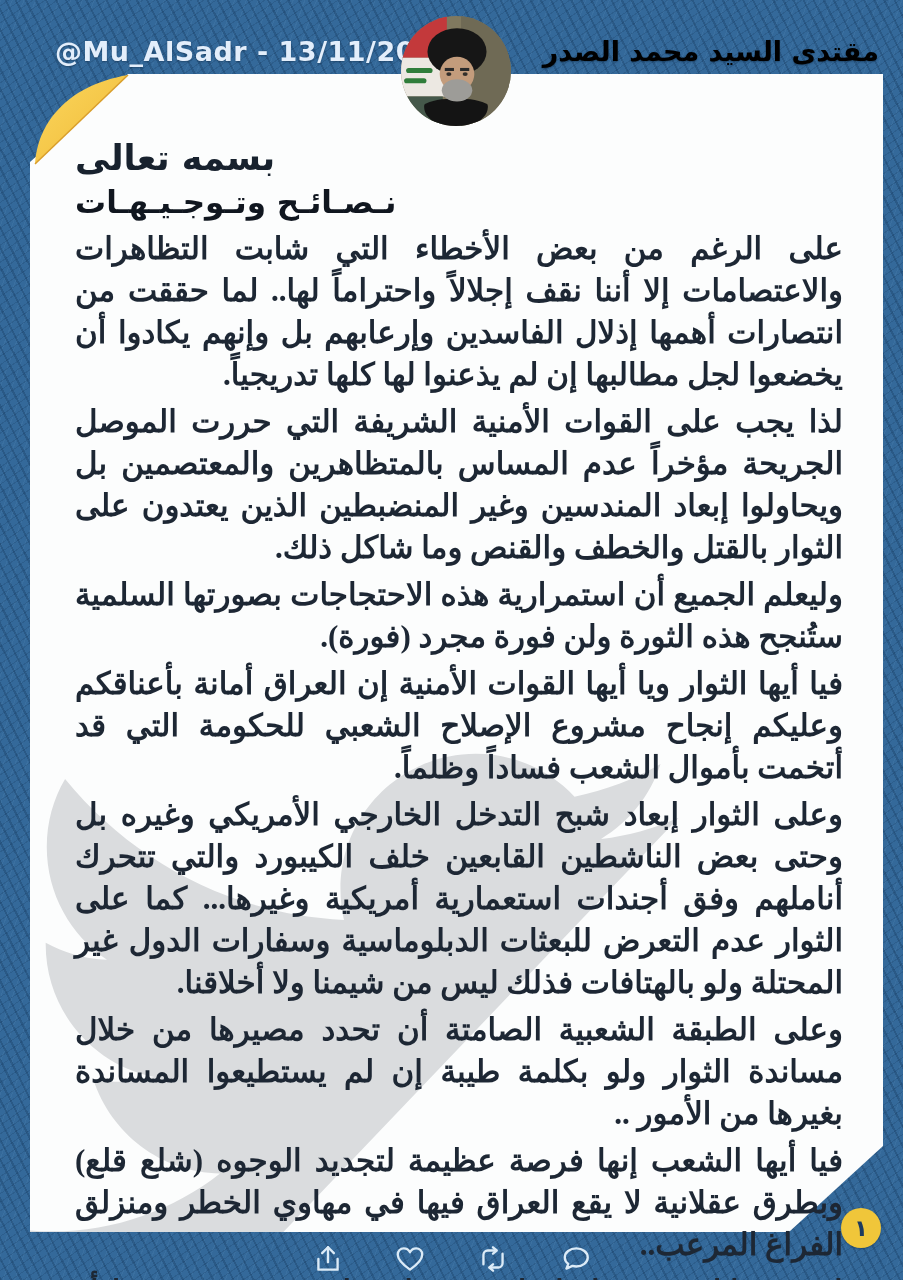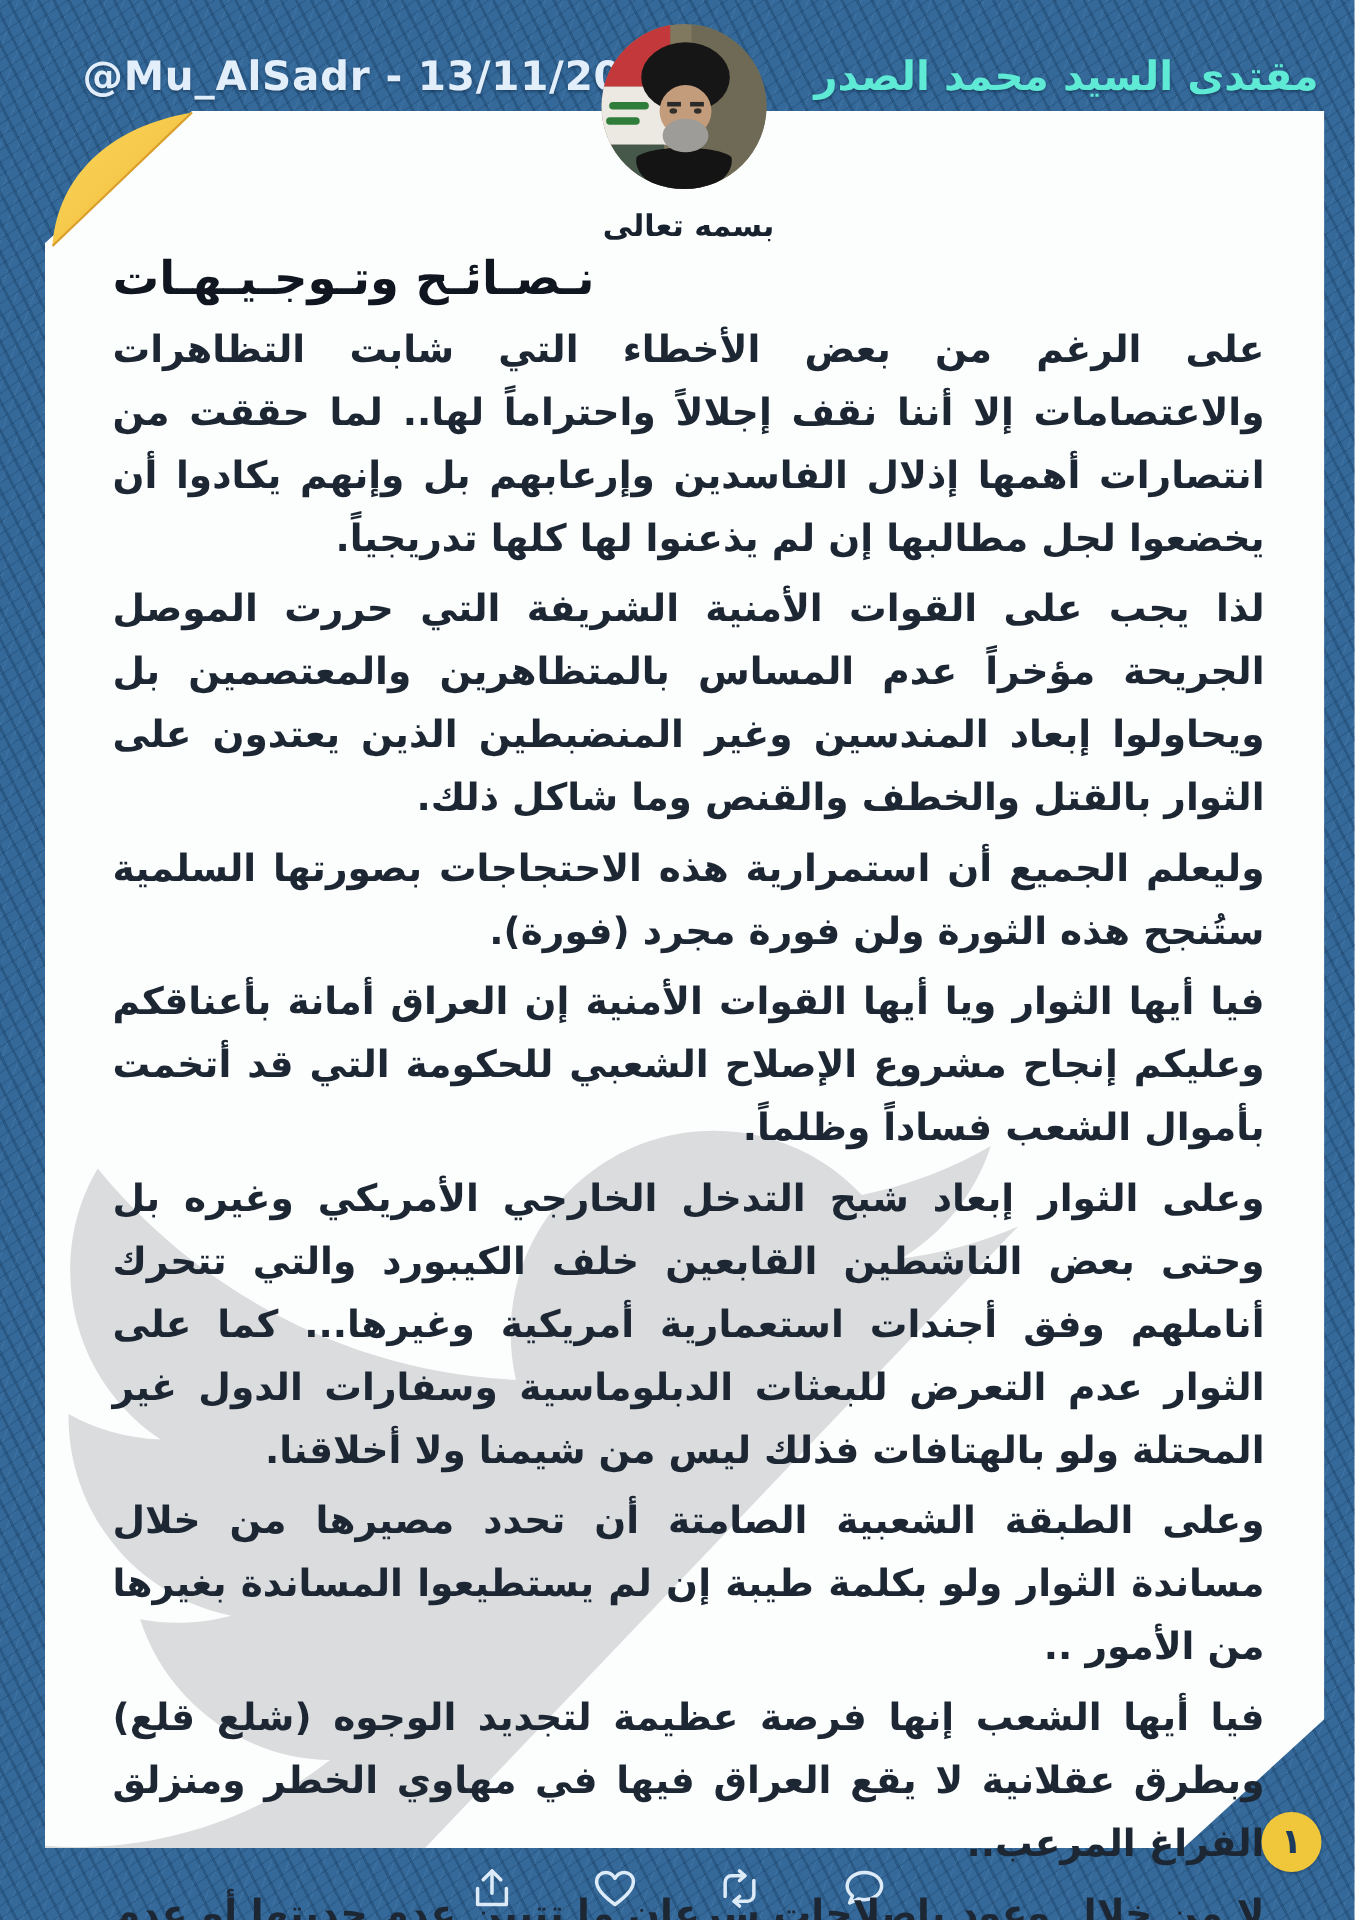--- a/index.html
+++ b/index.html
@@ -16,21 +16,21 @@
   }
 
   
   .handle {
     position:absolute; left:55px; top:36px;
     color:#e3eefb; font-size:27px; font-weight:bold;
     letter-spacing:.5px; text-shadow:0 1px 2px rgba(10,35,60,.45);
   }
   .account-name {
     position:absolute; right:24px; top:36px;
-    color:#5eead4; font-size:27px; font-weight:bold;
+    color:#000000; font-size:27px; font-weight:bold;
     direction:rtl; text-shadow:0 1px 2px rgba(10,35,60,.45);
   }
 
   
   .avatar {
     position:absolute; left:400px; top:15px; width:112px; height:112px;
     z-index:5; border-radius:50%;
   }
 
   
@@ -46,30 +46,30 @@
   .fold {
     position:absolute; left:30px; top:74px; width:100px; height:92px; z-index:6;
   }
 
   
   .doc {
     position:absolute; left:75px; top:138px; width:768px; z-index:4;
     direction:rtl; color:#1d2734;
   }
   .bismillah {
-    text-align:center; font-size:20px; font-weight:bold; color:#18222e;
+    text-align:left; font-size:35px; font-weight:bold; color:#18222e;
     margin-bottom:6px; padding-left:0;
   }
   .doc-title {
     text-align:left; font-size:31px; font-weight:bold; color:#10161f;
     margin-bottom:8px;
   }
   .doc p {
-    font-size:25px; font-weight:bold; line-height:42px;
-    text-align:justify; text-align-last:right; margin-bottom:5px;
+    font-size:31px; font-weight:bold; line-height:42px;
+    text-align:justify; text-align-last:right; margin-bottom:5px;font-family:Liberation Serif, serif;
   }
 
   
   .page-badge {
     position:absolute; left:841px; top:1208px; width:40px; height:40px;
     background:#f0c63a; border-radius:50%; z-index:7;
     display:flex; align-items:center; justify-content:center;
     color:#1d3a5f; font-size:23px; font-weight:bold;
     box-shadow:0 1px 2px rgba(10,30,55,.35);
   }

